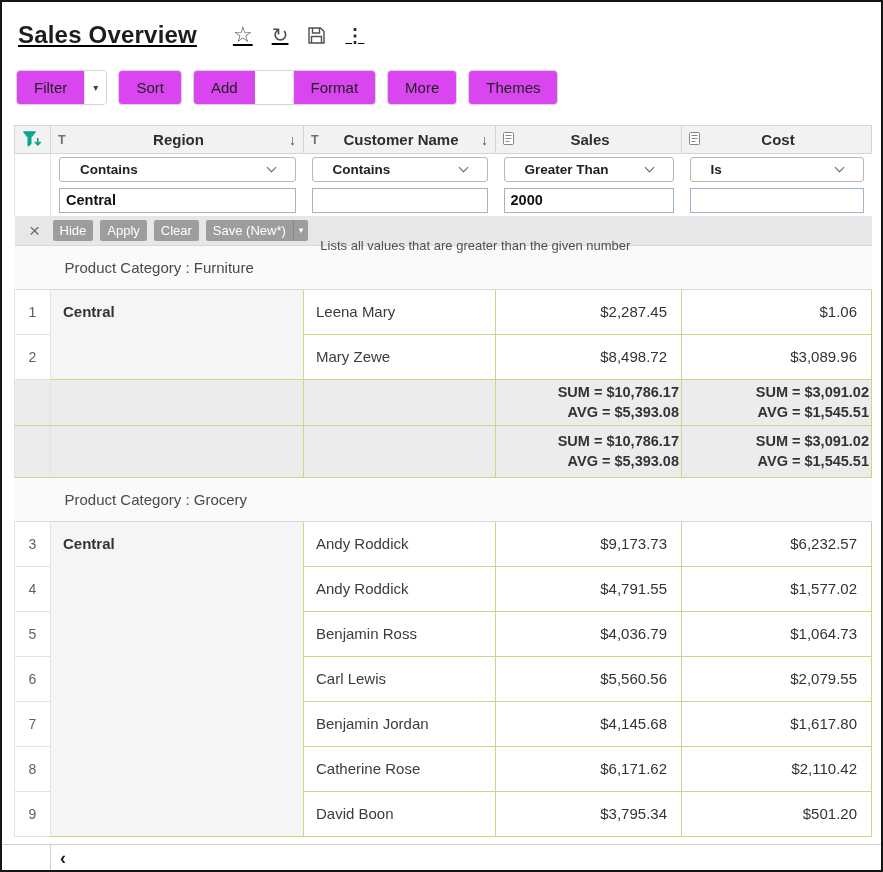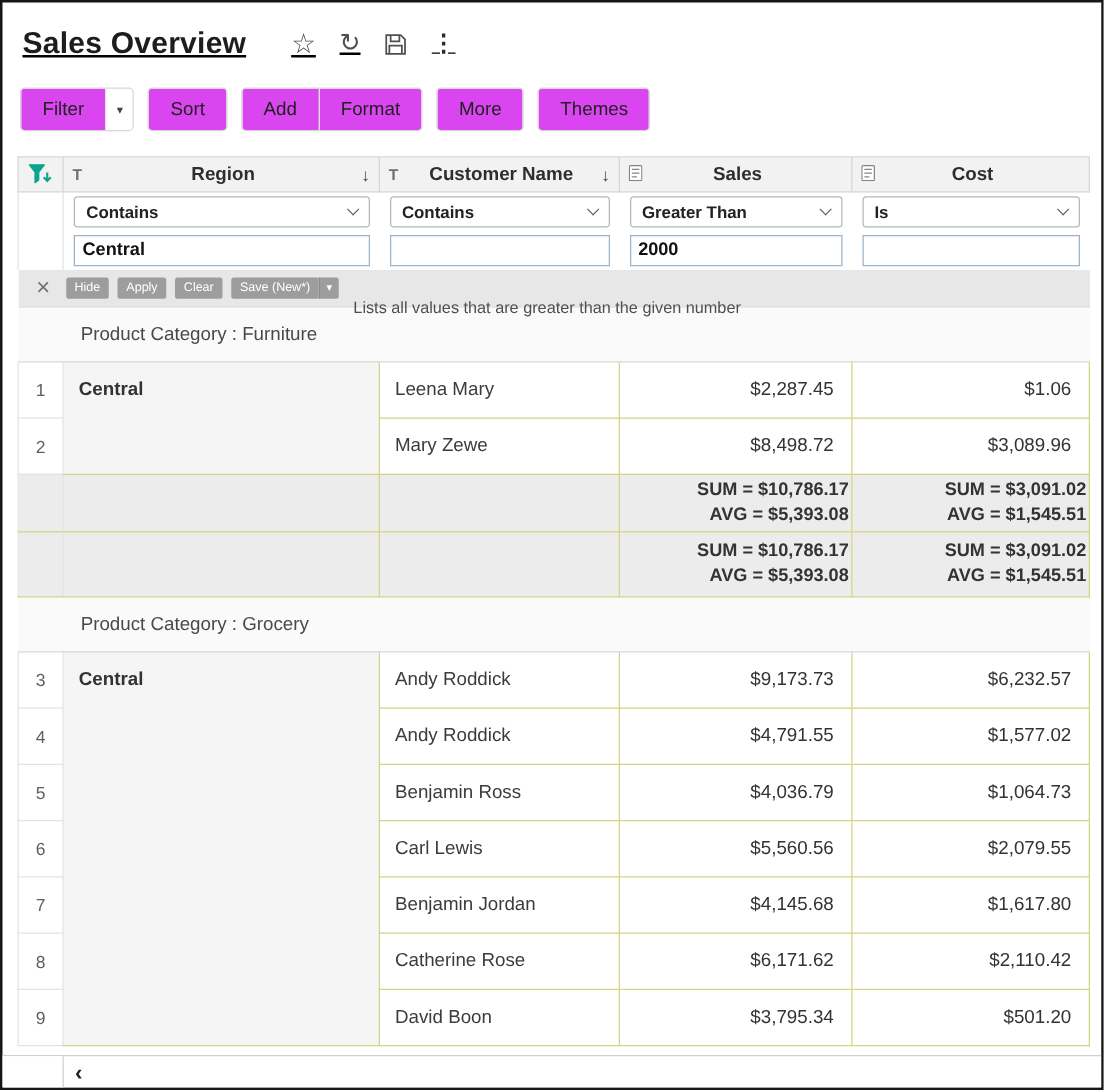--- a/index.html
+++ b/index.html
@@ -16,21 +16,21 @@
   .ticon { color:#4f4f4f; cursor:pointer; line-height:1; display:flex; align-items:center; }
   .ticon.star { font-size:22px; }
   .ticon.refresh { font-size:20px; }
   .ticon.kebab { font-size:19px; font-weight:700; color:#2b2b2b; }
 
   
   .toolbar { display:flex; gap:11px; margin:16px 0 0 14px; }
   .tbtn-group { display:flex; border:1px solid #d5d5d5; border-radius:4px; overflow:hidden; background:#fff; }
   .tbtn { padding:8px 17px; font-size:15px; color:#1f1f1f; background:#d946ef; border:none;
           cursor:pointer; font-family:inherit; white-space:nowrap; }
-  .tbtn + .tbtn { border-left:1px solid #e3e3e3; }
+  .tbtn + .tbtn { border-left:1px solid #e3e3e3;margin-left:38px; }
   .tbtn-caret { padding:0 8px; border-left:1px solid #e3e3e3; font-size:10px; color:#444;
                 display:flex; align-items:center; cursor:pointer; background:#fff; }
 
   
   .gridwrap { margin:20px 0 0 12px; width:857px; }
   table.grid { border-collapse:collapse; table-layout:fixed; width:857px; font-size:15px; }
   col.c-num{width:36px} col.c-region{width:253px} col.c-customer{width:192px}
   col.c-sales{width:186px} col.c-cost{width:190px}
 
   .hdr-row th { background:#f2f2f2; border:1px solid #d6d6d6; height:28px; font-weight:700;
@@ -38,32 +38,32 @@
   .hdr-inner { display:flex; align-items:center; width:100%; }
   .type-ic { color:#6f6f6f; font-size:12.5px; font-weight:700; width:15px; text-align:left; }
   .hdr-label { flex:1; text-align:center; }
   .sort-ic { color:#4f4f4f; font-size:14px; width:12px; font-weight:400; text-align:right; }
   .sp { width:12px; }
 
   .op-row td, .val-row td { height:31px; background:#fff; vertical-align:middle; }
   td.numcell { border-left:1px solid #e3e3e3; border-right:1px solid #e3e3e3; background:#fff; }
 
   .opbox { display:flex; align-items:center; justify-content:space-between; margin:0 8px; height:25px;
-           border:1px solid #b7b7b7; border-radius:3px; padding:0 9px; font-weight:700; font-size:13.5px;
+           border:1px solid #b7b7b7; border-radius:3px; padding:0 20px; font-weight:700; font-size:13.5px;
            color:#222; background:#fff; cursor:pointer; }
   .chev { width:7px; height:7px; border-right:1.6px solid #5f5f5f; border-bottom:1.6px solid #5f5f5f;
           transform:rotate(45deg); margin-top:-4px; }
 
   .finput { display:block; width:calc(100% - 16px); margin:0 8px; height:25px; border:1px solid #9db3c9;
             padding:0 6px; font-weight:700; font-size:14.5px; color:#111; font-family:inherit; background:#fff; }
 
   .action-row td { background:#e7e7e7; height:29px; padding:0; }
   .fbar { display:flex; align-items:center; height:29px; padding-left:9px; gap:7px; }
   .fclose { color:#6f6f6f; font-size:19px; width:22px; text-align:center; cursor:pointer; line-height:1; }
-  .fbtn { background:#9d9d9d; color:#fff; font-size:10px; padding:3px 7px; border-radius:2px;
+  .fbtn { background:#9d9d9d; color:#fff; font-size:13px; padding:3px 7px; border-radius:2px;
           cursor:pointer; white-space:nowrap; }
   .fsave { display:flex; }
   .fsave .fbtn { border-radius:2px 0 0 2px; }
   .fcaret { background:#9d9d9d; color:#fff; font-size:9px; display:flex; align-items:center; padding:0 5px;
             border-left:1px solid #898989; border-radius:0 2px 2px 0; cursor:pointer; }
   .fhint { color:#4f4f4f; font-size:13px; margin-left:5px; white-space:nowrap;margin-top:30px; }
 
   tr.group-row td { background:#fafafa; border-top:1px solid #d9d9d9; border-bottom:1px solid #d9d9d9;
                     height:44px; font-weight:400; color:#494949; font-size:15px; padding-left:50px; }
   tr.data-row { height:45px; }

